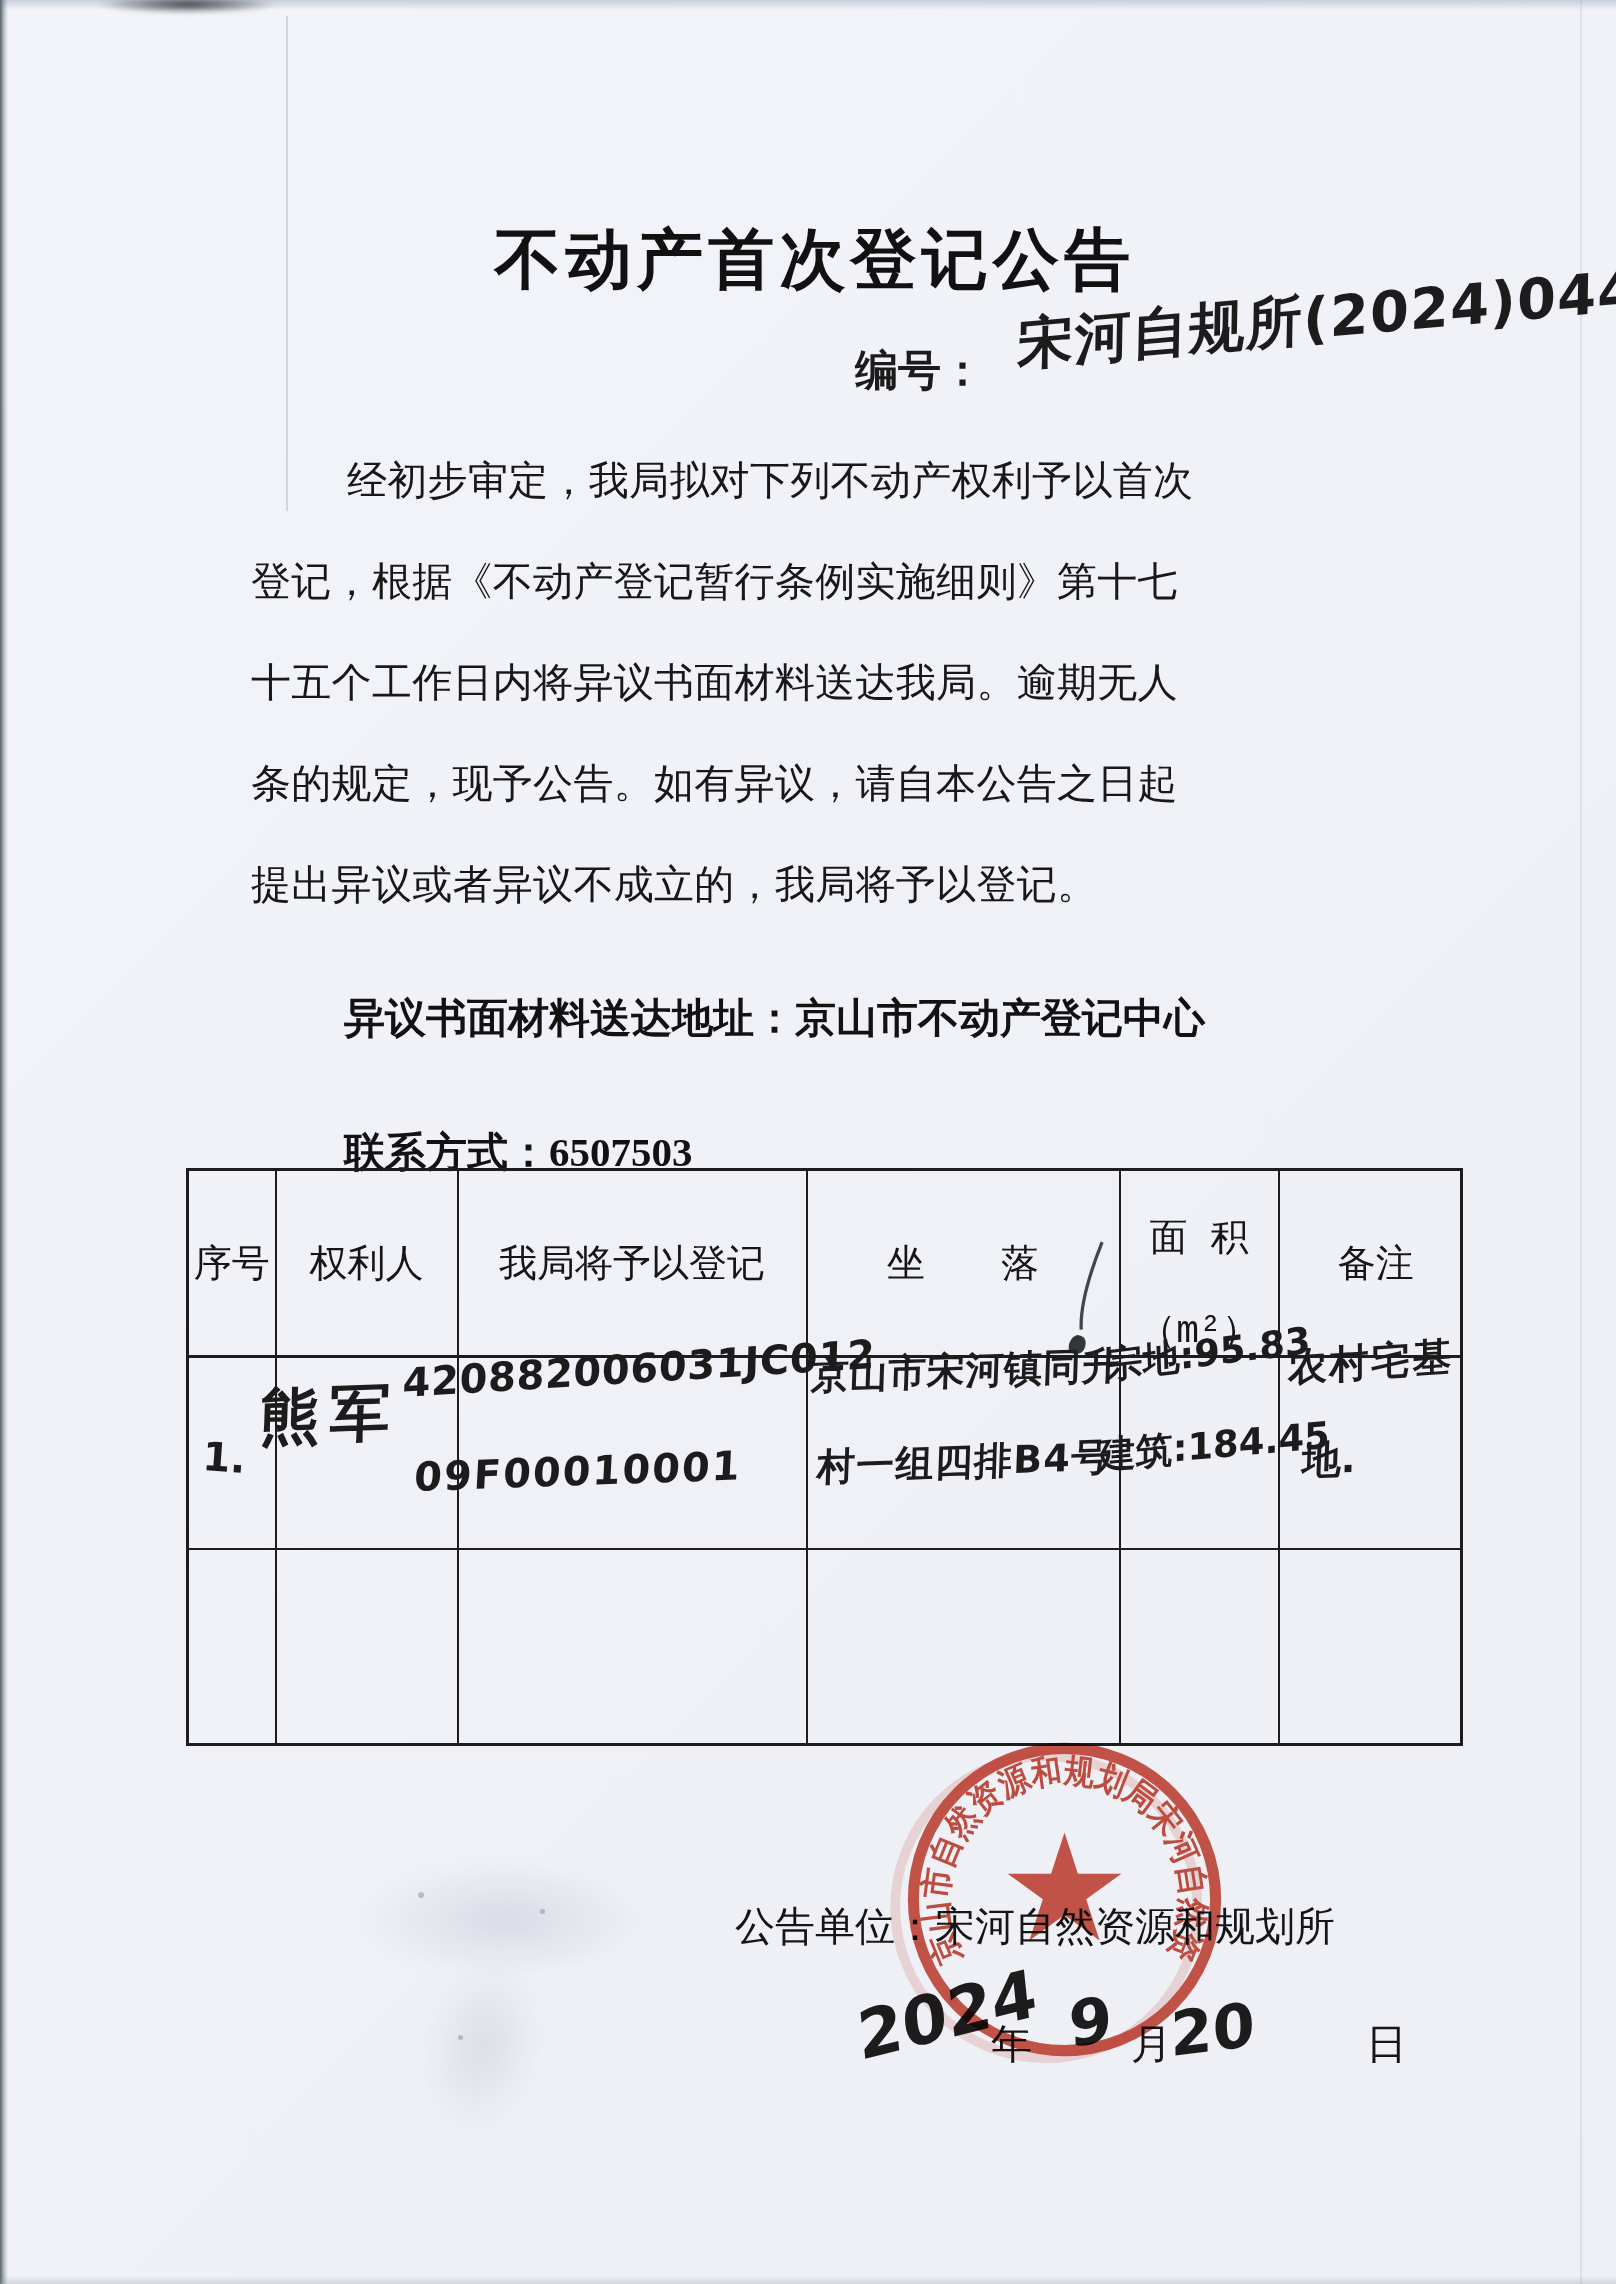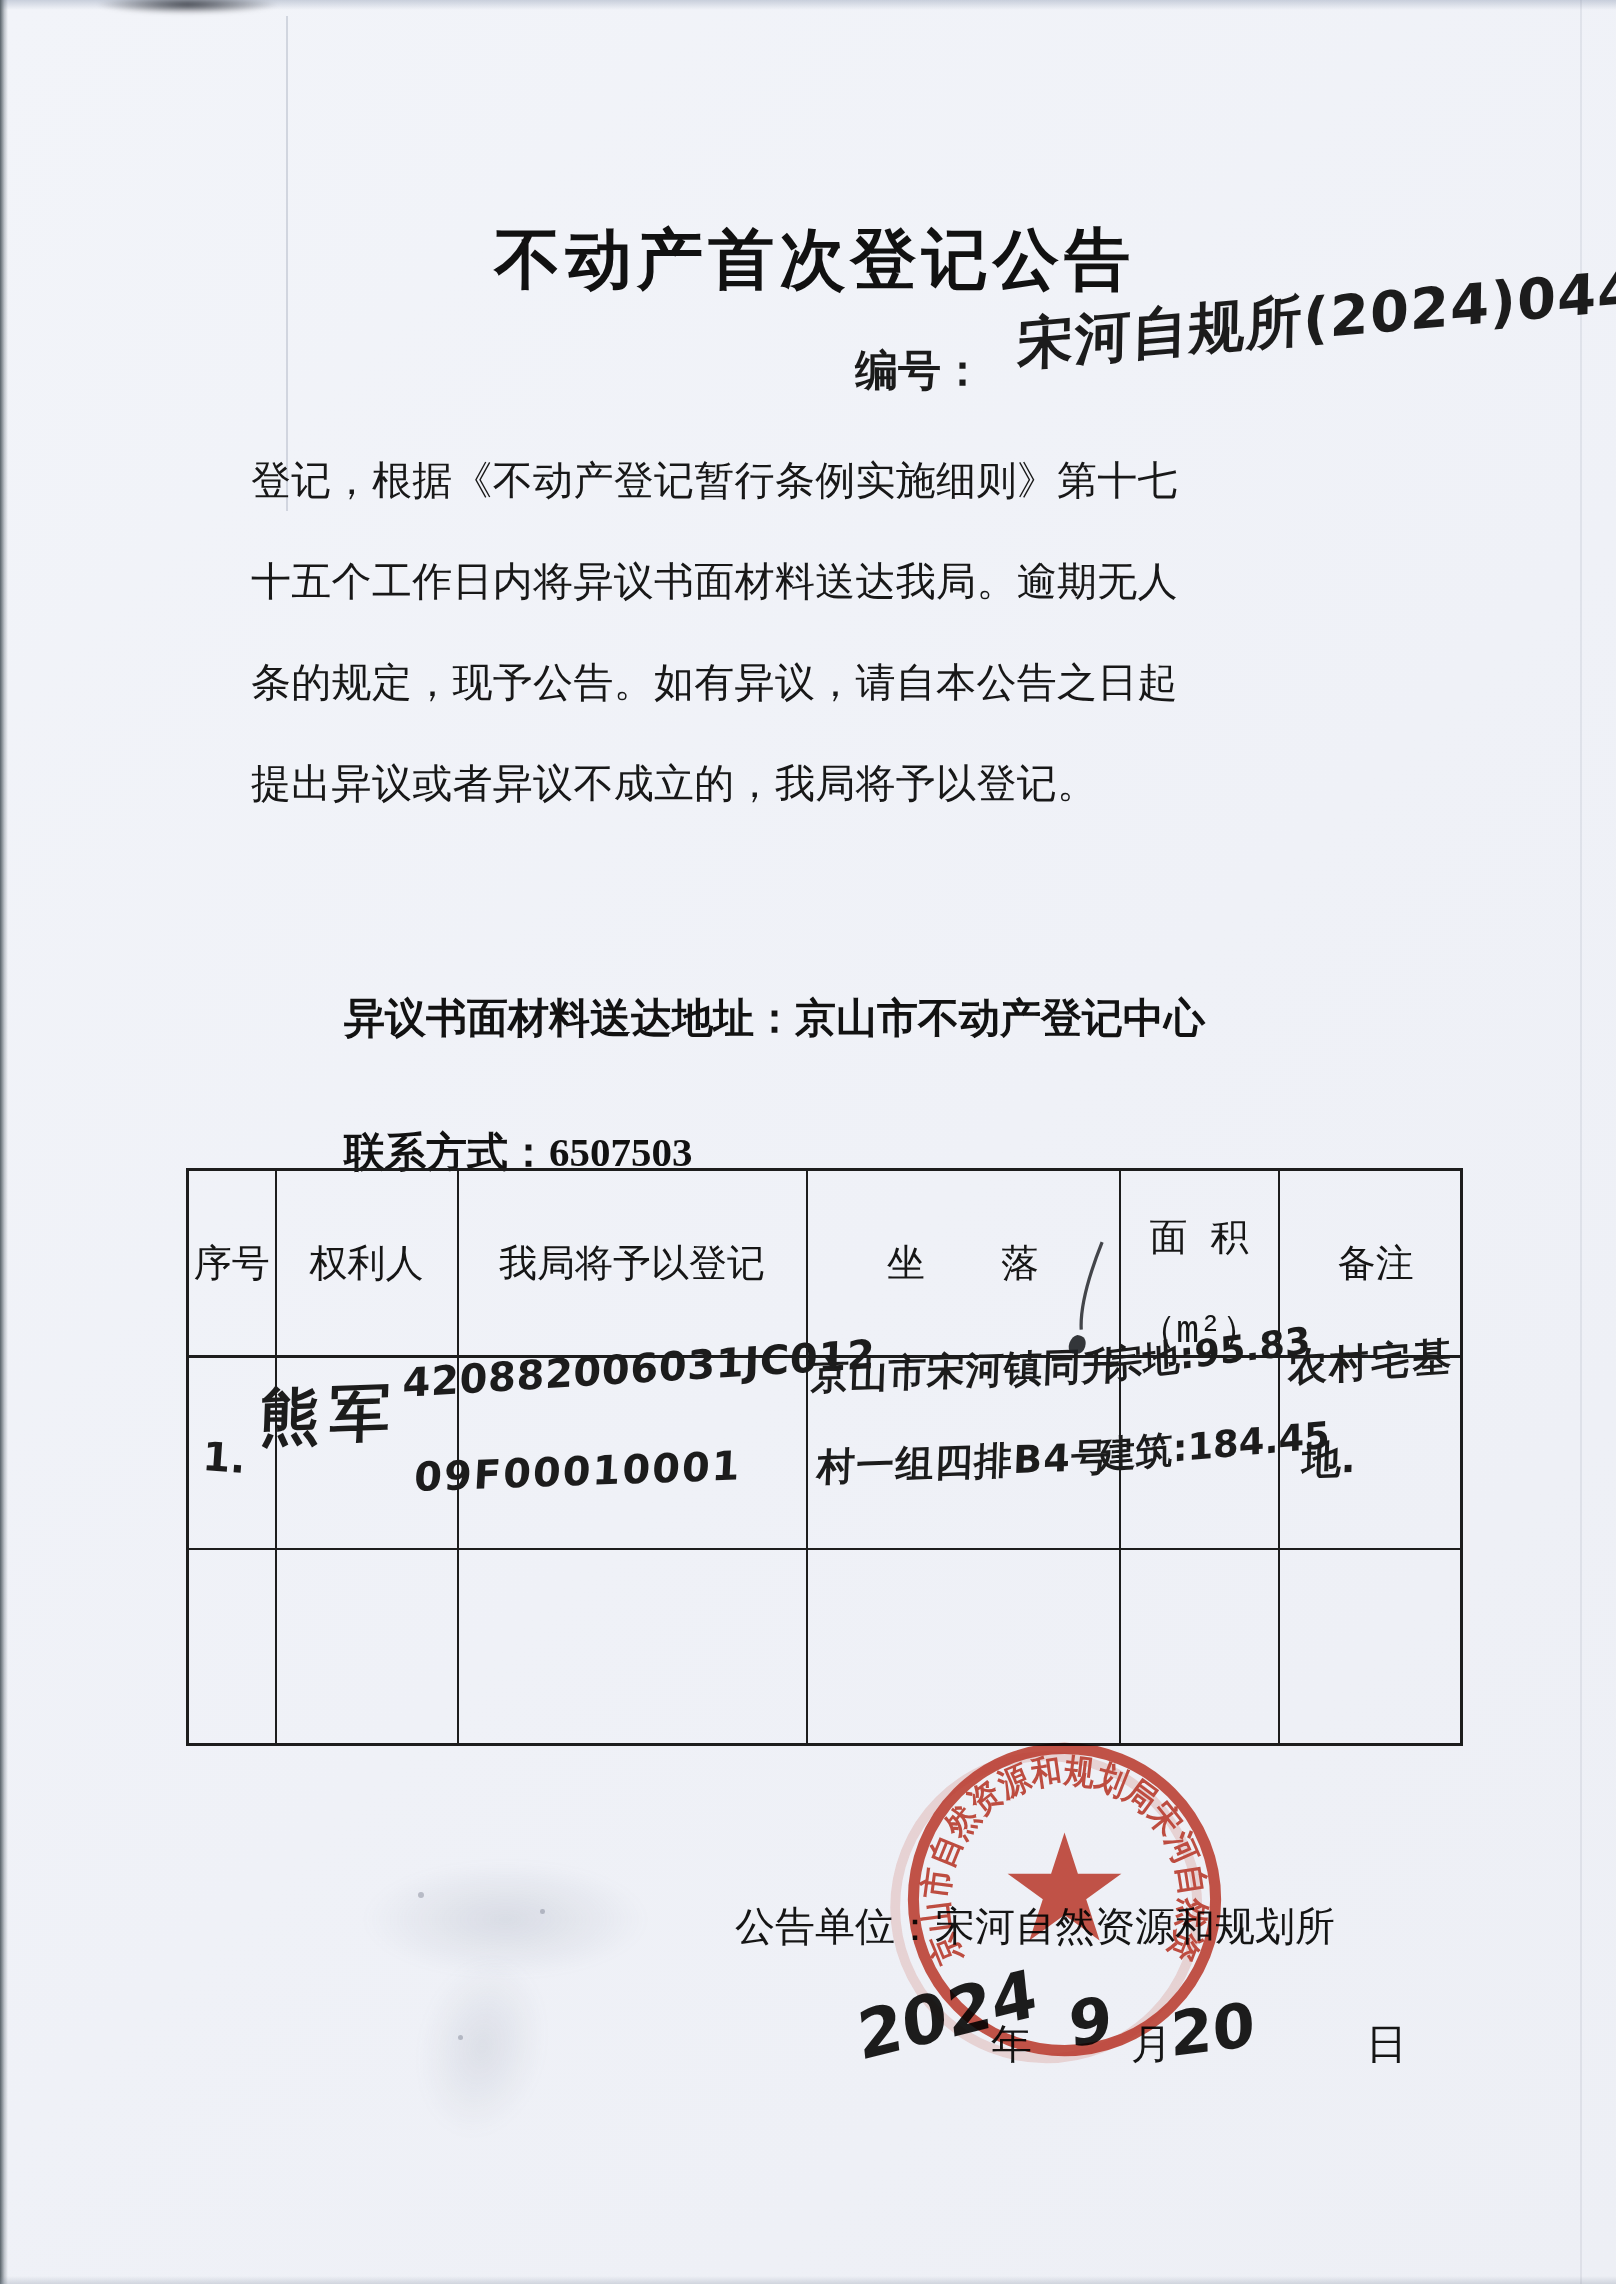--- a/index.html
+++ b/index.html
@@ -84,20 +84,21 @@
   <div class="smudge b"></div>
   <div class="speck" style="left:418px;top:1892px;width:5.9px;height:5.9px;"></div>
   <div class="speck" style="left:540px;top:1909px;width:4.6px;height:4.6px;"></div>
   <div class="speck" style="left:458px;top:2035px;width:5.2px;height:5.2px;"></div>
 
   <div class="title">不动产首次登记公告</div>
   <div class="docno-label">编号：</div>
   <div class="hw hw-docno">宋河自规所(2024)044号</div>
 
   <div class="body-block">
+    <div class="indent">经初步审定，我局拟对下列不动产权利予以首次</div>
     <div>登记，根据《不动产登记暂行条例实施细则》第十七</div>
     <div>十五个工作日内将异议书面材料送达我局。逾期无人</div>
     <div>条的规定，现予公告。如有异议，请自本公告之日起</div>
     <div>提出异议或者异议不成立的，我局将予以登记。</div>
   </div>
   <div class="bold-line addr">异议书面材料送达地址：京山市不动产登记中心</div>
   <div class="bold-line contact">联系方式：6507503</div>
 
   <table class="reg">
     <colgroup>

